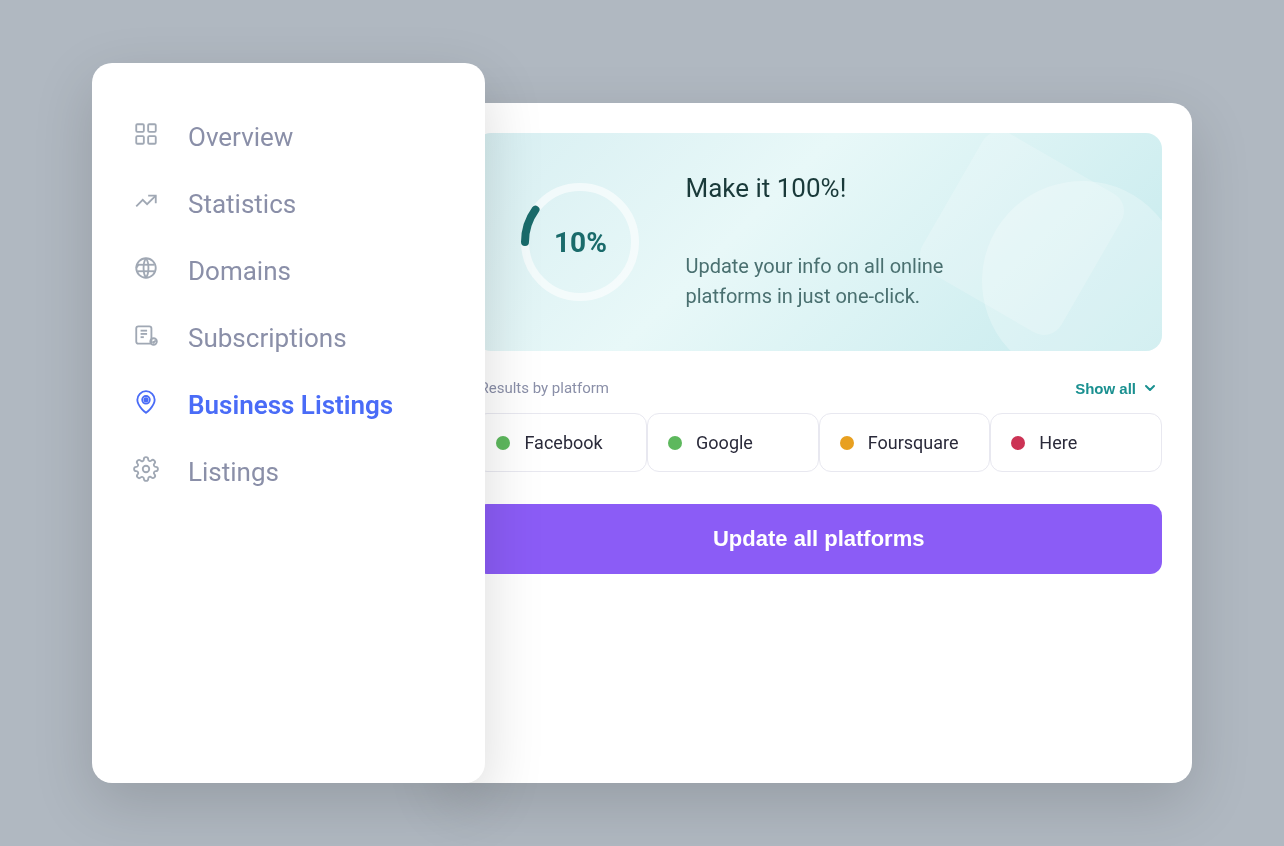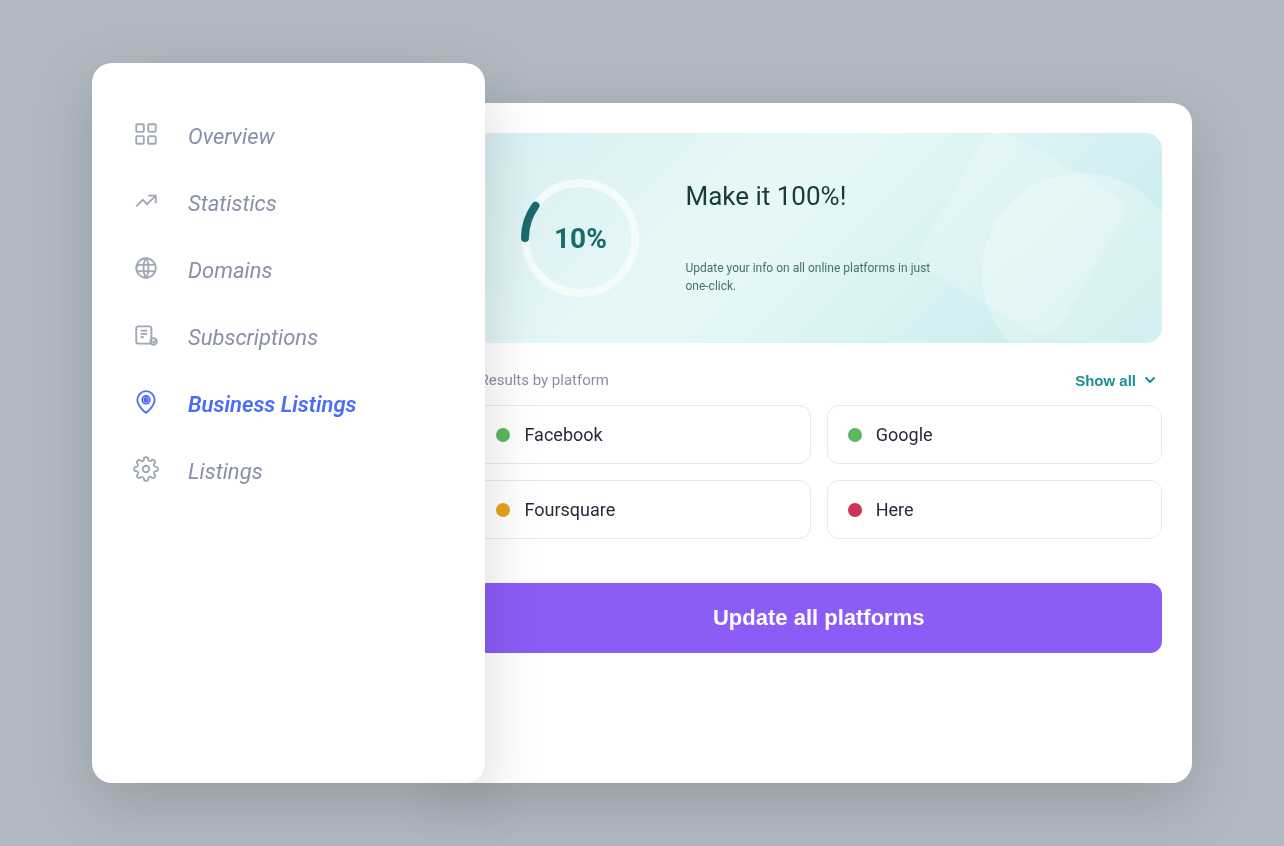--- a/index.html
+++ b/index.html
@@ -55,23 +55,22 @@
     .nav-icon {
       color: #a0a8b4;
       font-size: 22px;
       width: 28px;
       text-align: center;
       flex-shrink: 0;
     }
 
     .nav-label {
       color: #8a8fa8;
-      font-size: 22px;
+      font-size: 26px;
       font-weight: 400;
-      font-style: italic;
     }
 
     
     .main-panel {
       background: #ffffff;
       border-radius: 20px;
       padding: 30px;
       width: 760px;
       min-height: 680px;
       box-shadow: 0 20px 60px rgba(0,0,0,0.15);
@@ -147,21 +146,21 @@
     }
 
     .progress-title {
       font-size: 26px;
       font-weight: 400;
       color: #1a3a3a;
       margin-bottom: 10px;
     }
 
     .progress-desc {
-      font-size: 12px;
+      font-size: 20px;
       color: #4a7070;
       line-height: 1.5;
       max-width: 260px;
       margin-top: 48px;
     }
 
     
     .results-header {
       display: flex;
       align-items: center;
@@ -183,23 +182,23 @@
       font-size: 15px;
       font-weight: 600;
       cursor: pointer;
       background: none;
       border: none;
     }
 
     
     .platform-grid {
       display: grid;
-      grid-template-columns: 1fr 1fr;
-      gap: 16px;
-      margin-bottom: 44px;
+      grid-template-columns: 1fr 1fr 1fr 1fr;
+      gap: 0;
+      margin-bottom: 32px;
     }
 
     .platform-item {
       border: 1.5px solid #e8e8f0;
       border-radius: 12px;
       padding: 18px 20px;
       display: flex;
       align-items: center;
       gap: 14px;
       cursor: pointer;

